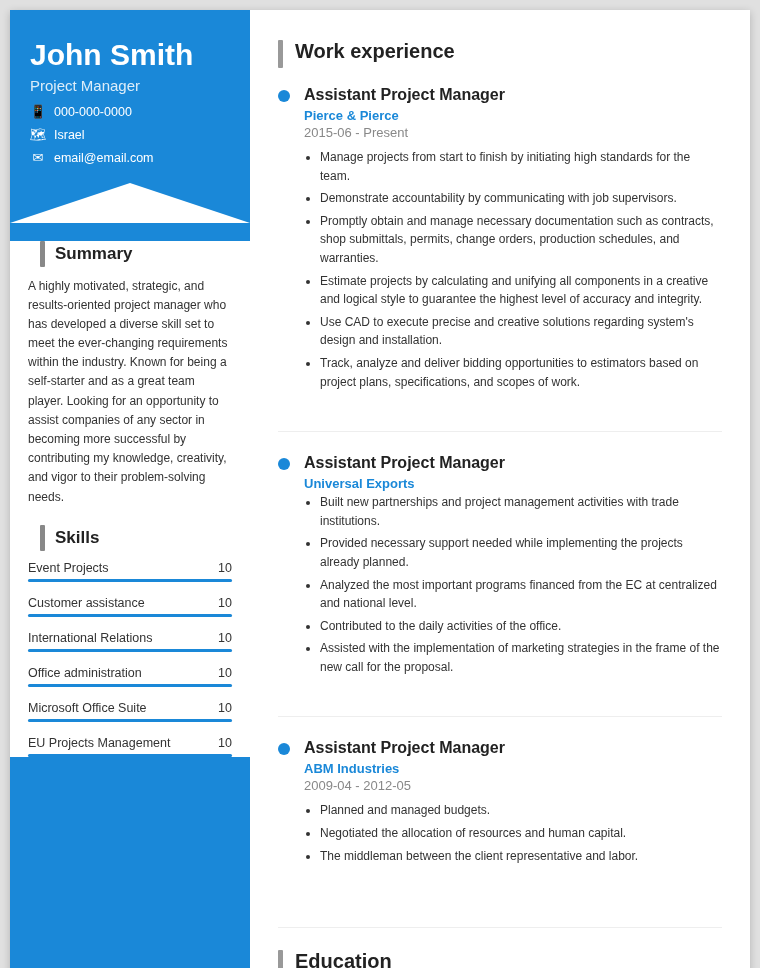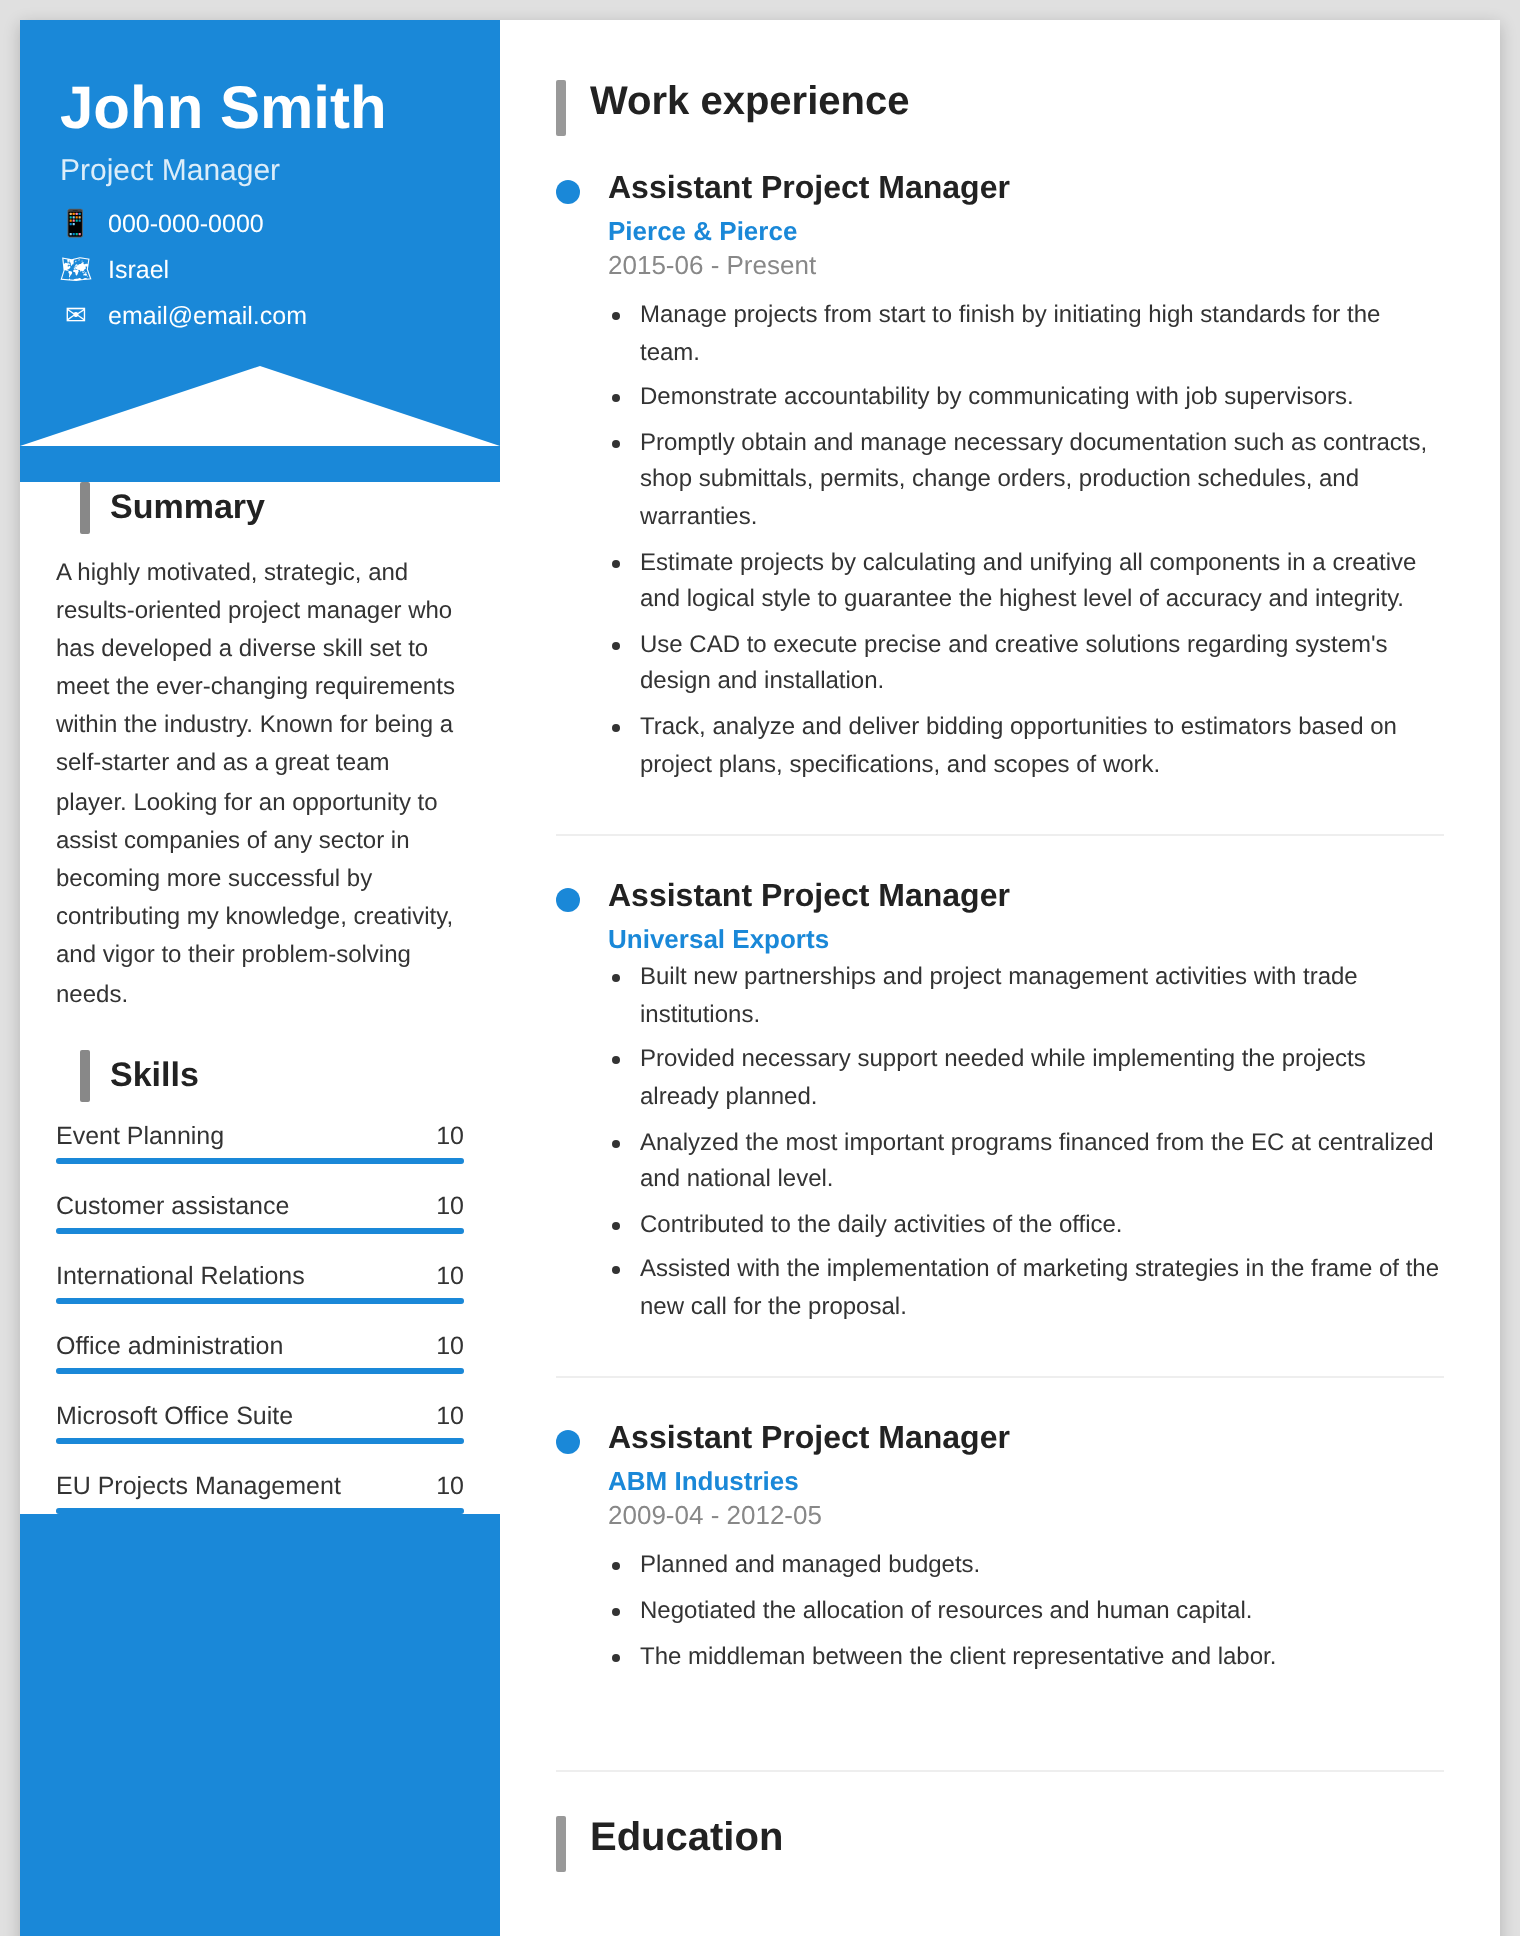--- a/index.html
+++ b/index.html
@@ -141,21 +141,21 @@
     }
     .main-section-title {
       font-size: 20px;
       font-weight: bold;
       color: #222;
     }
     .job-entry {
       display: flex;
       gap: 14px;
       margin-bottom: 22px;
-      padding-bottom: 22px;
+      padding-bottom: 36px;
       border-bottom: 1px solid #eee;
     }
     .job-entry:last-child {
       border-bottom: none;
     }
     .job-dot {
       margin-top: 4px;
       width: 12px;
       height: 12px;
       min-width: 12px;
@@ -231,21 +231,21 @@
       </div>
       <div class="summary-text">A highly motivated, strategic, and results-oriented project manager who has developed a diverse skill set to meet the ever-changing requirements within the industry. Known for being a self-starter and as a great team player. Looking for an opportunity to assist companies of any sector in becoming more successful by contributing my knowledge, creativity, and vigor to their problem-solving needs.</div>
 
       <div class="section-header-sidebar">
         <div class="section-bar-sidebar"></div>
         <div class="section-title-sidebar">Skills</div>
       </div>
       <div id="skills-list">
           <div class="skill-item">
     <div class="skill-label-row">
-      <span>Event Planning</span>
+      <span>Event Projects</span>
       <span>10</span>
     </div>
     <div class="skill-bar-bg">
       <div class="skill-bar-fill" style="width:100%"></div>
     </div>
   </div>
           <div class="skill-item">
     <div class="skill-label-row">
       <span>Customer assistance</span>
       <span>10</span>

